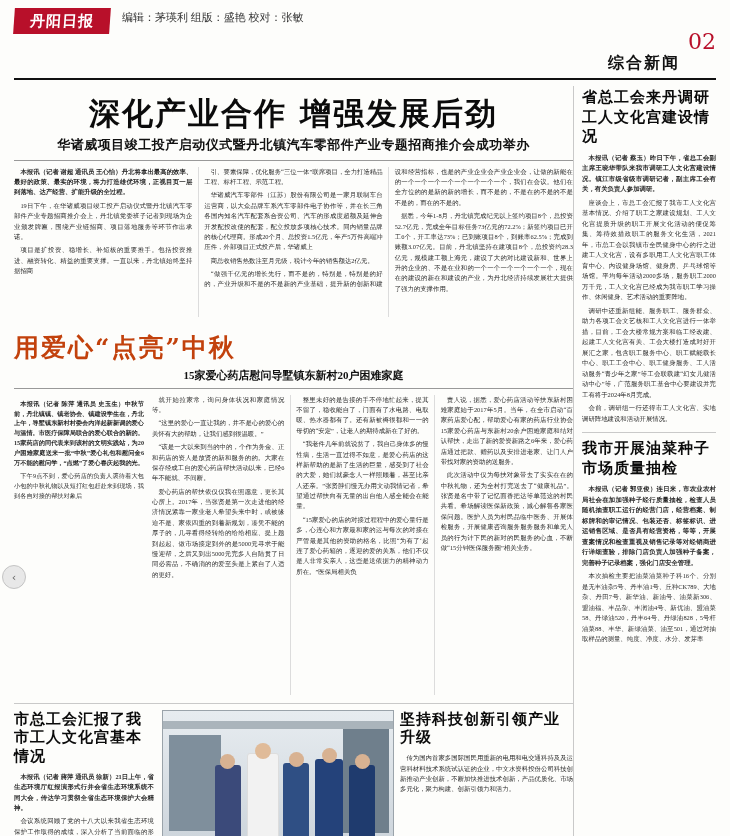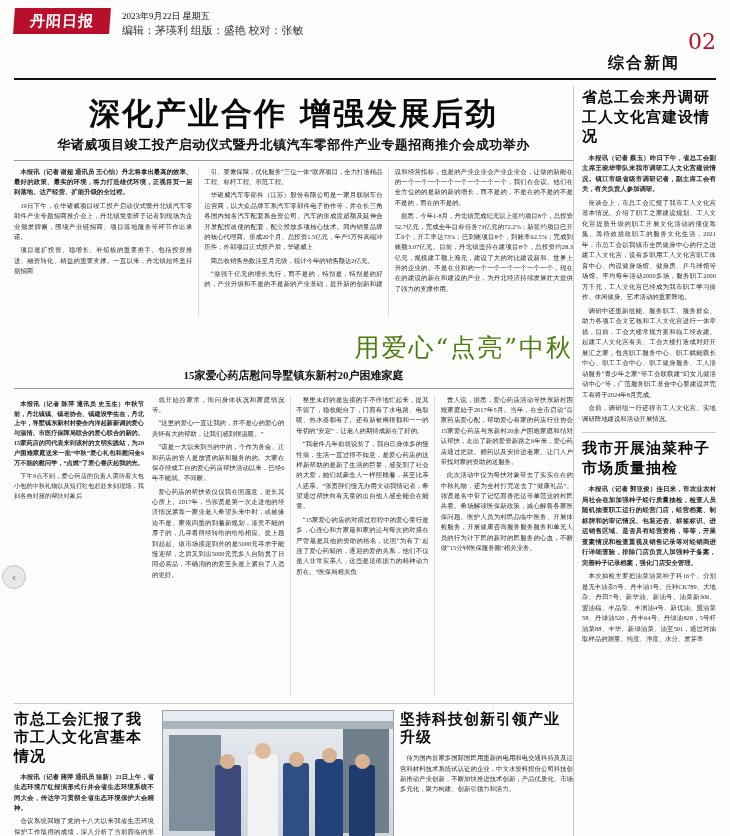--- a/index.html
+++ b/index.html
@@ -110,26 +110,26 @@
     color:#2a2a2a;
     height:150px;
     overflow:hidden;
   }
   .cols3 p{margin:0 0 3px 0;text-indent:1em;}
   .lead{font-weight:bold;}
 
   
   .h2-title{
     font-family:"DejaVu Serif", serif;
-    font-weight:normal;
+    font-weight:bold;
     font-size:25px;
     letter-spacing:2px;
-    text-align:right;
+    text-align:left;
     margin:14px 0 4px 0;
-    color:#4d7c0f;
+    color:#c2410c;
   }
   .h2-sub{
     text-align:center;font-size:11px;font-weight:bold;
     color:#111;margin-bottom:5px;
   }
 
   .mid-wrap{display:flex;gap:8px;margin-top:4px;height:300px;}
   .mid-figure{
     width:130px;flex:0 0 130px;
   }
@@ -235,21 +235,20 @@
   }
 </style>
 </head>
 <body>
 
 <div class="page">
 
   <div class="masthead">
     <div class="logo">丹阳日报</div>
     <div class="mast-mid">
-      <div class="mast-date">2023年9月22日  星期五</div>
       <div class="mast-credits">编辑：茅瑛利  组版：盛艳  校对：张敏</div>
     </div>
     <div class="mast-right">
       <div class="section-name">综合新闻</div>
       <div class="page-num">02</div>
     </div>
   </div>
 
   <div class="grid">
 

